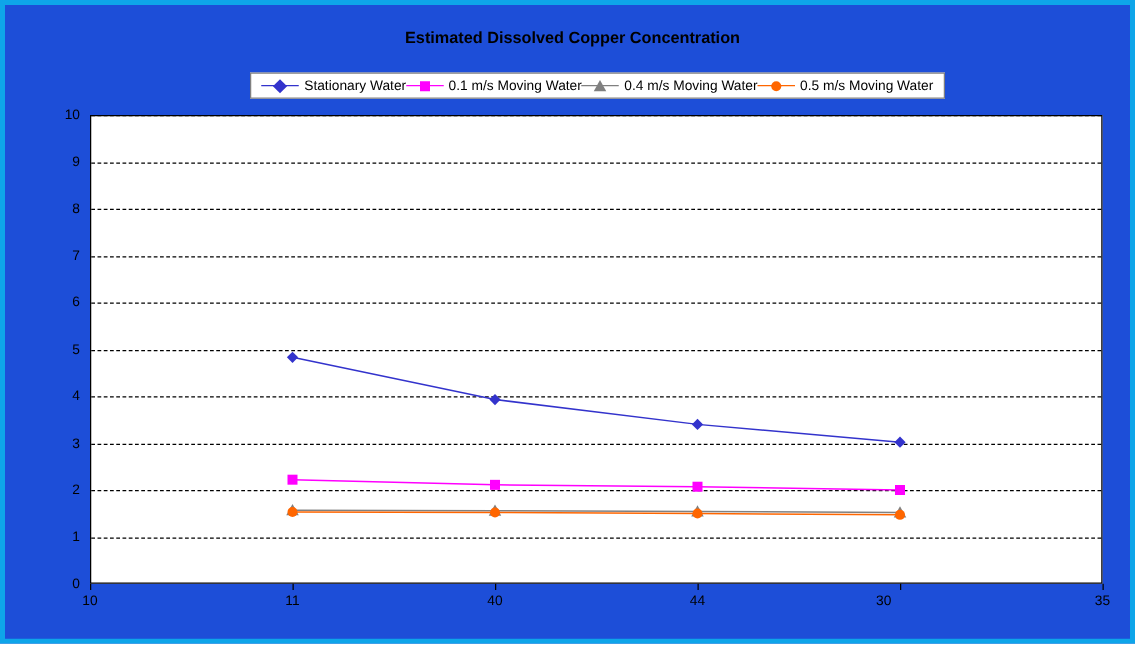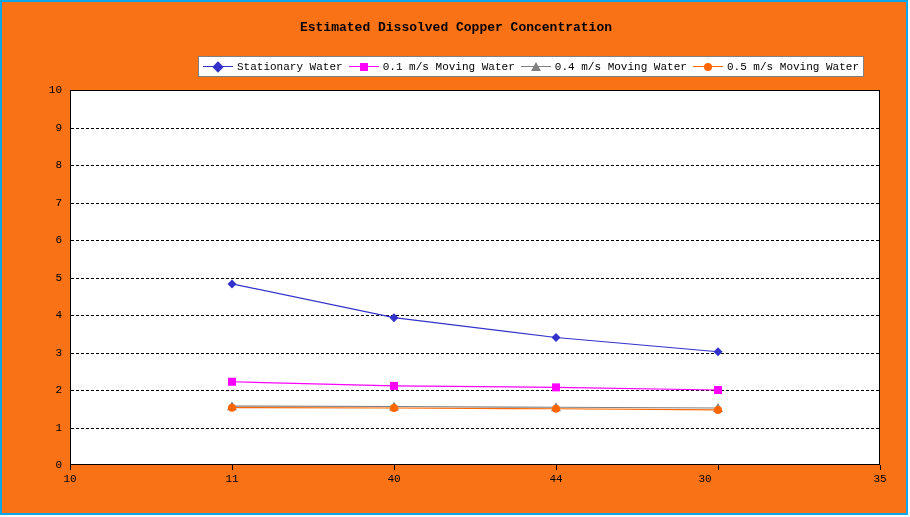--- a/index.html
+++ b/index.html
@@ -7,48 +7,47 @@
     padding: 0;
     background: #ffffff;
   }
   body {
     font-family: "Liberation Sans", sans-serif;
   }
   #chart-frame {
     position: relative;
     width: 908px;
     height: 515px;
-    border: 2px solid #0ea5e9;
-    background: #f97316;
+    border: 4px solid #0ea5e9;
+    background: #1d4ed8;
     box-sizing: border-box;
     overflow: hidden;
-    font-family: Liberation Mono, monospace;
   }
   #chart-title {
     position: absolute;
     top: 18px;
     left: 0;
     width: 908px;
     text-align: center;
     font-size: 13px;
     font-weight: bold;
     color: #000000;
   }
   #legend {
     position: absolute;
     top: 54px;
     left: 196px;
-    width: 666px;
+    width: 556px;
     height: 21px;
     border: 1px solid #808080;
     background: #ffffff;
     box-sizing: border-box;
     display: flex;
     align-items: center;
-    justify-content: space-between;
+    justify-content: center;
     padding: 0 4px;
   }
   .legend-entry {
     display: flex;
     align-items: center;
     gap: 4px;
     font-size: 11px;
     color: #000000;
     white-space: nowrap;
   }

